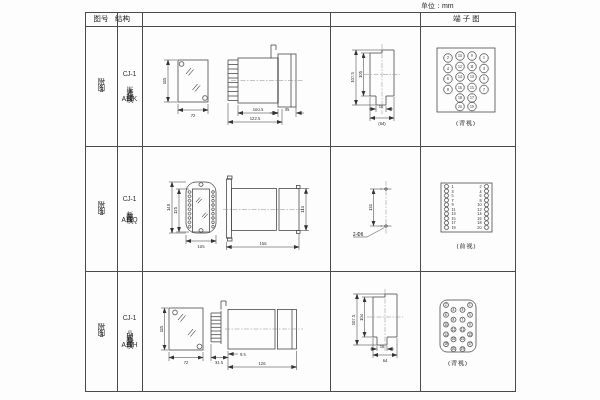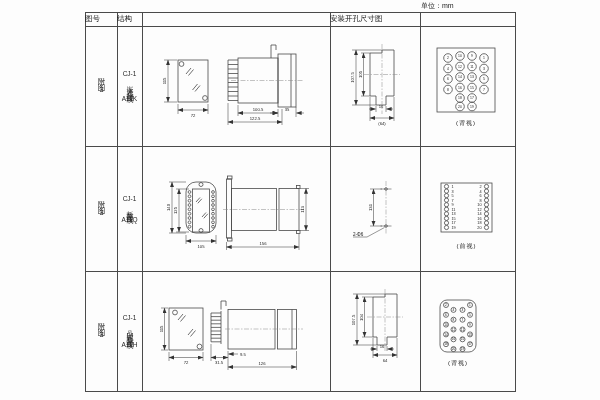--- a/index.html
+++ b/index.html
@@ -1,20 +1,20 @@
 <!DOCTYPE html>
 <html><head>
 <meta charset="utf-8">
 <style>
   html,body{margin:0;padding:0;background:#fff}
   #canvas{position:relative;width:600px;height:400px;background:#fdfdfd;overflow:hidden;
           font-family:"Liberation Sans",sans-serif;color:#1c1c1c}
   .hl,.vl{position:absolute;background:#4a4a4a}
   .hl{height:1px}.vl{width:1px}
-  .hdr{position:absolute;top:12px;height:14px;line-height:14px;font-size:7.5px;color:#111;white-space:nowrap}
+  .hdr{position:absolute;top:12px;height:14px;line-height:14px;font-size:7.5px;text-align:center;color:#111;white-space:nowrap}
   .unit{position:absolute;top:1px;left:421px;font-size:7px}
   .figcell,.structcell{position:absolute;display:flex;align-items:center;justify-content:center}
   .structcell{flex-direction:column;gap:3px}
   .figtext{writing-mode:vertical-rl;text-orientation:upright;letter-spacing:7px;font-size:7.5px}
   .vtext{writing-mode:vertical-rl;text-orientation:upright;letter-spacing:2px;font-size:7px}
   .model,.code{font-size:6.5px}
   svg{position:absolute;overflow:visible}
   svg :is(line,rect,circle,polyline,polygon){stroke:#4a4a4a;stroke-width:.8;fill:none}
   svg .dim,svg .ext{stroke:#333;stroke-width:.5}
   svg .cl{stroke:#888;stroke-width:.5;stroke-dasharray:5 1.5 1.5 1.5}
@@ -41,22 +41,22 @@
   <div class="hl" style="left:85px;top:271px;width:430px"></div>
   <div class="hl" style="left:85px;top:391px;width:430px"></div>
   <div class="vl" style="left:85px;top:12px;height:380px"></div>
   <div class="vl" style="left:117px;top:12px;height:380px"></div>
   <div class="vl" style="left:142px;top:12px;height:380px"></div>
   <div class="vl" style="left:330px;top:12px;height:380px"></div>
   <div class="vl" style="left:420px;top:12px;height:380px"></div>
   <div class="vl" style="left:515px;top:12px;height:380px"></div>
 
   <div class="hdr" style="left:85px;width:32px">图号</div>
-  <div class="hdr" style="left:117px;width:25px">结构</div>
-  <div class="hdr" style="left:330px;width:90px">安装开孔尺寸图</div>
+  <div class="hdr" style="left:110px;width:25px">结构</div>
+  <div class="hdr" style="left:420px;width:95px;letter-spacing:2px">端子图</div>
 
   <div class="figcell" style="left:85px;top:26px;width:32px;height:120px">
     <span class="figtext">附图3</span>
   </div>
   <div class="structcell" style="left:117px;top:26px;width:25px;height:120px">
     <span class="model">CJ-1</span>
     <span class="vtext">嵌入式后接线</span>
     <span class="code">A11K</span>
   </div>
 

